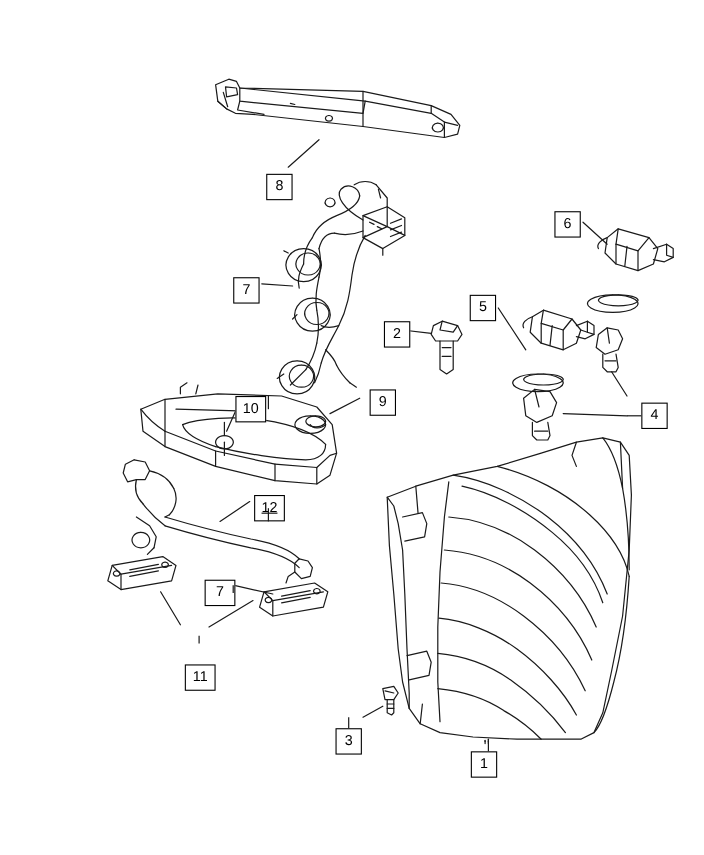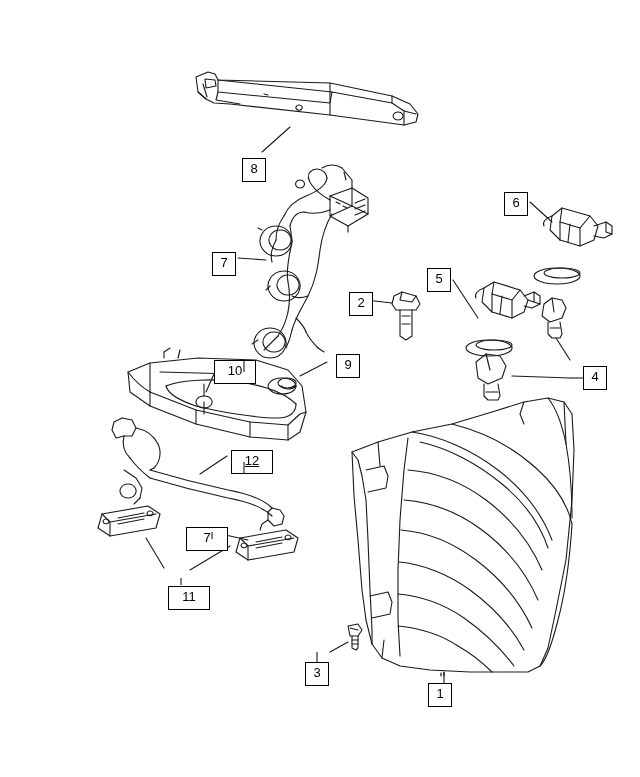--- a/index.html
+++ b/index.html
@@ -33,21 +33,21 @@
     background: #ffffff;
     color: #000000;
     font-size: 13px;
     font-family: "Liberation Sans", sans-serif;
     text-align: center;
     line-height: 20px;
     width: 24px;
     height: 24px;
   }
   .callout.wide {
-    width: 42px;
+    width: 28px;
   }
 </style>
 </head>
 <body>
 
 <div id="diagram-root">
 
   <svg id="parts-svg" viewBox="0 0 640 777" fill="none" stroke="#1a1a1a" stroke-width="1.1" stroke-linejoin="round" stroke-linecap="round">
 
     <g>
@@ -282,21 +282,21 @@
   <div class="callout" style="left:428px; top:683px;">1</div>
   <div class="callout" style="left:349px; top:292px;">2</div>
   <div class="callout" style="left:305px; top:662px;">3</div>
   <div class="callout" style="left:583px; top:366px;">4</div>
   <div class="callout" style="left:427px; top:268px;">5</div>
   <div class="callout" style="left:504px; top:192px;">6</div>
   <div class="callout" style="left:212px; top:252px;">7</div>
   <div class="callout" style="left:242px; top:158px;">8</div>
   <div class="callout" style="left:336px; top:354px;">9</div>
   <div class="callout wide" style="left:214px; top:360px;">10</div>
-  <div class="callout wide" style="left:168px; top:586px;">11</div>
+  <div class="callout wide" style="left:168px; top:604px;">11</div>
   <div class="callout wide" style="left:231px; top:450px;text-decoration:underline;">12</div>
   <div class="callout wide" style="left:186px; top:527px;">7</div>
 
   <svg width="640" height="777" style="position:absolute;left:0;top:0;pointer-events:none;" fill="none" stroke="#1a1a1a" stroke-width="1.1">
     <path d="M444 683 L444 672"></path>
     <path d="M317 662 L317 652"></path>
     <path d="M583 378 L570 378"></path>
     <path d="M244 372 L244 360"></path>
     <path d="M181 585 L181 578"></path>
     <path d="M244 462 L244 474"></path>

